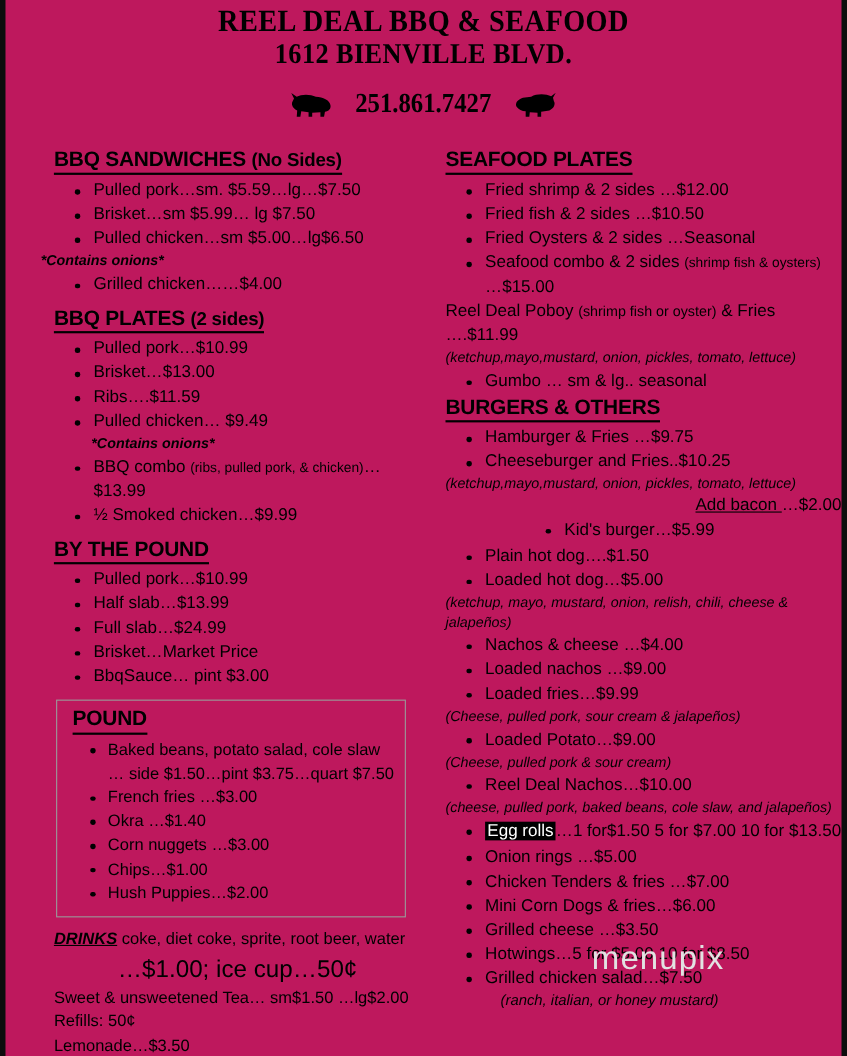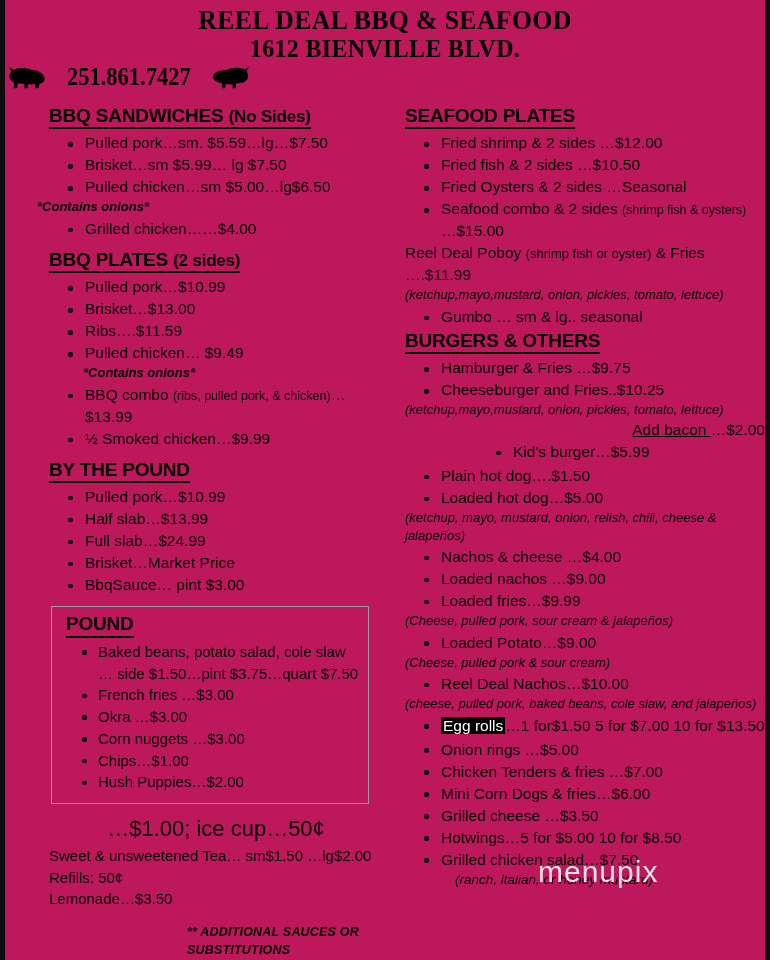--- a/index.html
+++ b/index.html
@@ -20,41 +20,41 @@
   .header{padding-top:6px;text-align:center;}
   .brand,.addr{
     font-family:"Liberation Serif",serif;
     font-weight:bold;letter-spacing:.4px;
     line-height:1.02;color:#000;
     transform:scaleX(.92);
   }
   .brand{font-size:28px;}
   .addr{font-size:26px;margin-top:1px;}
   .phone-row{
-    display:flex;align-items:center;gap:11px;margin-top:1px;
+    display:flex;align-items:center;justify-content:center;gap:11px;margin-top:19px;
   }
   .phone{
     font-family:"Liberation Serif",serif;font-weight:bold;font-size:25px;
     transform:scaleX(.9);
   }
   .pig{width:44px;height:24px;display:block;}
 
   
   .cols{display:flex;margin-top:6px;}
   .col-l{width:378px;padding-left:32px;box-sizing:border-box;}
   .col-r{width:382px;padding-left:10px;box-sizing:border-box;}
 
   h2.sec{
     font-size:19px;font-weight:bold;margin:0 0 1px 12px;
     display:inline-block;border-bottom:2px solid #000;line-height:1.18;
     letter-spacing:-.2px;
   }
   h2.sec .sm{font-size:17px;}
   .sec-wrap{margin-top:9px;}
-  .sec-wrap.first{margin-top:8px;}
+  .sec-wrap.first{margin-top:20px;}
 
   ul.items{list-style:none;margin:2px 0 0 0;padding:0;}
   ul.items li{
     position:relative;padding-left:48px;font-size:15.5px;line-height:1.42;
     margin:0;
   }
   ul.items li::before{
     content:"";position:absolute;left:31px;top:.62em;
     width:4.5px;height:4.5px;border-radius:50%;background:#000;
   }
@@ -171,28 +171,29 @@
           <li>Brisket…Market Price</li>
           <li>BbqSauce… pint $3.00</li>
         </ul>
       </div>
 
       <div class="sides-box">
         <h2 class="sec">POUND</h2>
         <ul class="items">
           <li>Baked beans, potato salad, cole slaw  … side $1.50…pint $3.75…quart $7.50</li>
           <li>French fries …$3.00</li>
-          <li>Okra …$3.00</li>
+          <li>Okra …$1.40</li>
           <li>Corn nuggets …$3.00</li>
           <li>Chips…$1.00</li>
           <li>Hush Puppies…$2.00</li>
         </ul>
       </div>
 
       <div class="drinks">
+        <div><span class="lbl">DRINKS</span><span> coke, diet coke, sprite, root beer, water</span></div>
         <div class="serif-line">…$1.00; ice cup…50¢</div>
         <div>Sweet &amp; unsweetened Tea… sm$1.50 …lg$2.00</div>
         <div>Refills: 50¢</div>
         <div>Lemonade…$3.50</div>
       </div>
 
       <div class="footnote">
         <div>** ADDITIONAL SAUCES OR SUBSTITUTIONS</div>
 
       </div>

